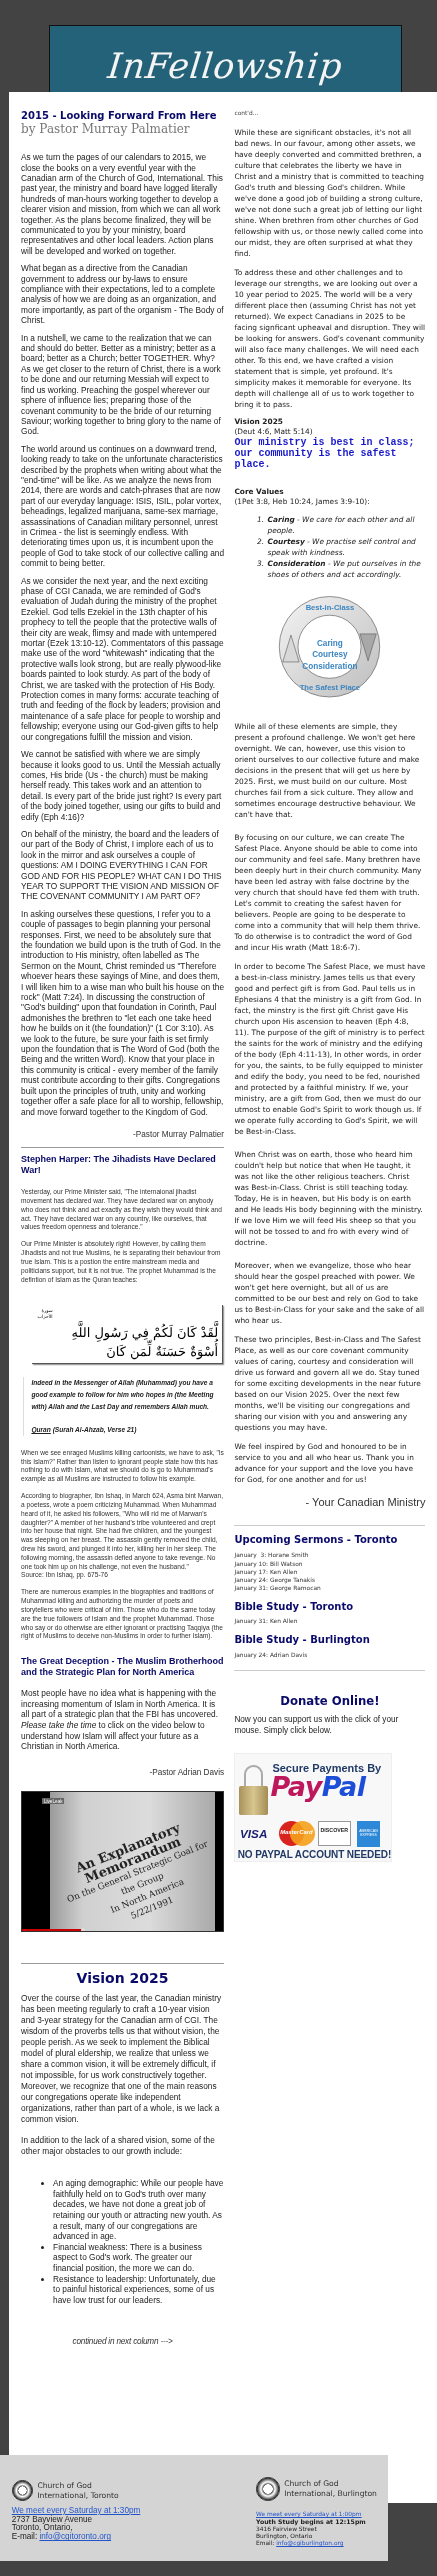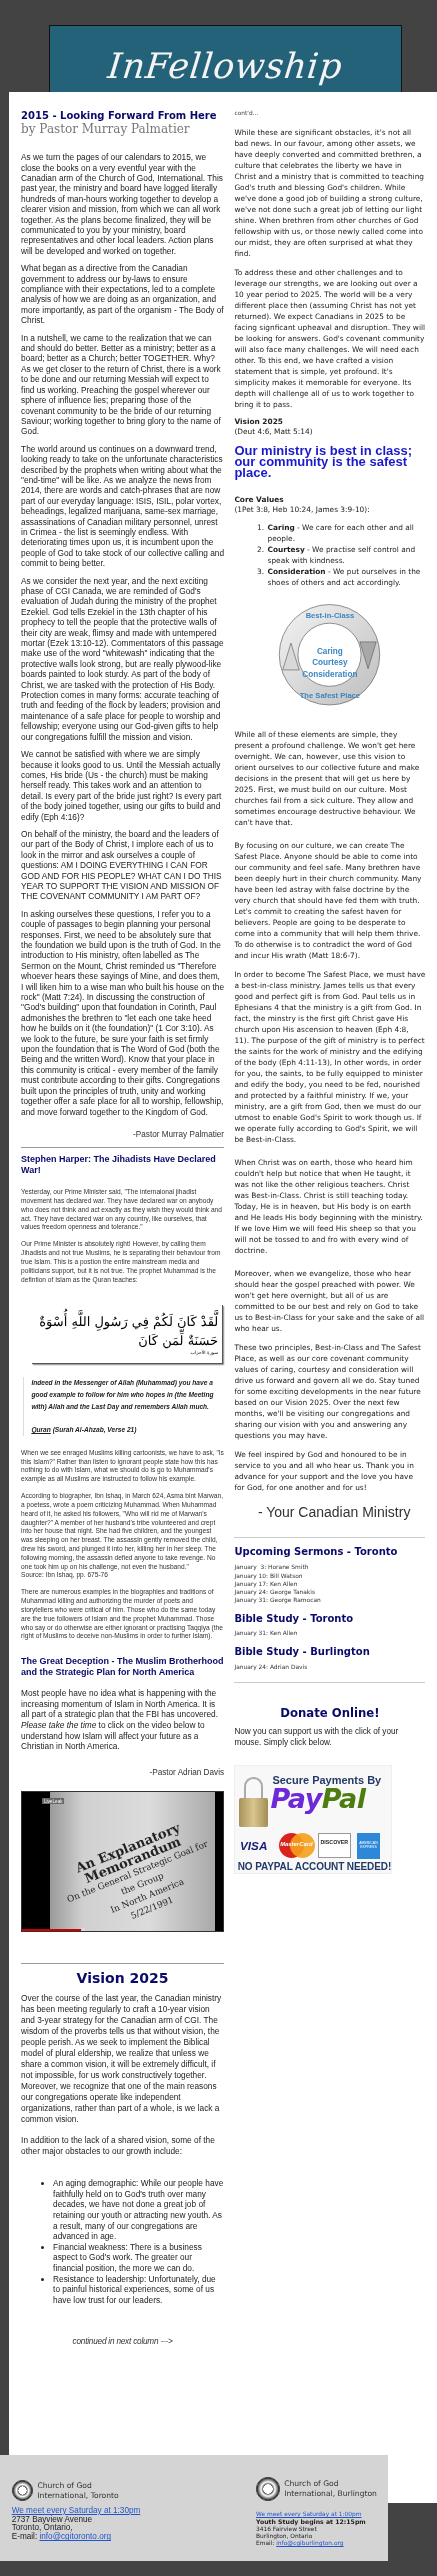--- a/index.html
+++ b/index.html
@@ -13,21 +13,21 @@
   .col-left { position: absolute; left: 11.7px; top: 0; width: 203px; }
   .col-right { position: absolute; left: 211px; top: 0; width: 205px; padding-left: 14px; }
   .h-main { font-family: "DejaVu Sans", sans-serif; font-weight: bold; color: #0a0a6a; font-size: 10px; margin-top: 17.6px; }
   .byline { font-family: "DejaVu Serif", serif; color: #777; font-size: 12px; margin-top: 1.2px; }
   .p-left { font-size: 8.3px; line-height: 10.4px; color: #222; margin-top: 7px; }
   .p-left.first { margin-top: 16.4px; }
   .sig { text-align: right; font-size: 8.2px; margin-top: 13px; color: #333; }
   hr.div { border: none; border-top: 0.6px solid #999; margin: 8.2px 0 5.9px; }
   .h-art { font-family: "Liberation Sans", sans-serif; font-weight: bold; color: #0a0a6a; font-size: 9px; line-height: 10.6px; }
   .p-small { font-size: 6.6px; line-height: 8.8px; color: #333; margin-top: 8.2px; }
-  .arabic { margin: 21px 0 0 10.6px; width: 191px; height: 59px; border: 0.6px solid #555; border-left: none; border-top: none; box-shadow: 1.2px 1.2px 1.2px #888; display: flex; flex-direction: column; justify-content: center; align-items: flex-end; padding: 2.3px 3.5px; font-family: "DejaVu Serif", serif; font-size: 13px; direction: rtl; line-height: 19px; color: #000; }
+  .arabic { margin: 21px 0 0 10.6px; width: 191px; height: 59px; border: 0.6px solid #555; border-left: none; border-top: none; box-shadow: 1.2px 1.2px 1.2px #888; display: flex; flex-direction: row; justify-content: center; align-items: flex-end; padding: 2.3px 3.5px; font-family: "DejaVu Serif", serif; font-size: 13px; direction: rtl; line-height: 19px; color: #000; }
   .arabic .surah { font-size: 4.7px; align-self: flex-start; direction: rtl; line-height: 5.9px; }
   .quote { margin: 13px 0 0 2.3px; border-left: 0.6px solid #ddd; padding-left: 7px; font-weight: bold; font-style: italic; font-size: 6.6px; line-height: 11.7px; color: #222; }
   .quote .src { margin-top: 11.7px; }
   .quote .src a { color: #222; text-decoration: underline; }
   .h-great { margin-top: 15.3px; }
   .p-mid { font-size: 8.3px; line-height: 10.6px; color: #222; margin-top: 10.6px; }
   .video { margin-top: 14px; width: 203px; height: 141px; background: #000; position: relative; overflow: hidden; border: 0.6px solid #333; }
   .video .screen { position: absolute; left: 28px; top: 0; width: 165px; height: 100%; background: linear-gradient(90deg, #9a9a9a 0%, #d0d0d0 20%, #dcdcdc 60%, #a9a9a9 100%); }
   .video .doc-text { position: absolute; left: 35px; top: 47px; transform: rotate(-22deg); font-family: "DejaVu Serif", serif; color: #222; text-align: center; line-height: 13px; }
   .video .doc-text .t1 { font-size: 13px; font-weight: bold; }
@@ -38,40 +38,40 @@
   .h-vision { font-family: "DejaVu Sans", sans-serif; font-weight: bold; color: #0a0a6a; font-size: 14px; text-align: center; margin-top: 1.2px; }
   .p-vision { font-size: 8.3px; line-height: 11px; color: #222; margin-top: 7px; }
   ul.obs { margin: 21px 0 0 32px; list-style: disc; font-size: 8.3px; line-height: 10.6px; color: #222; }
   ul.obs li { margin: 0; }
   .continued { text-align: center; font-style: italic; font-size: 8.2px; color: #333; margin-top: 32px; font-family: "Liberation Sans", sans-serif; letter-spacing: -0.2px; }
   .contd { font-family: "DejaVu Sans", sans-serif; font-size: 5.9px; color: #444; margin-top: 17.6px; }
   .p-right { font-family: "DejaVu Sans", sans-serif; font-size: 7.4px; line-height: 11px; color: #222; margin-top: 11.7px; }
   .p-right.tight { margin-top: 8.2px; }
   .vis-head { font-family: "DejaVu Sans", sans-serif; font-weight: bold; font-size: 7.4px; margin-top: 7px; color: #222; }
   .vis-ref { font-family: "DejaVu Sans", sans-serif; font-size: 7.4px; color: #222; line-height: 11px; }
-  .vis-stmt { font-family: Liberation Sans, sans-serif; font-weight: bold; font-size: 13px; color: #1a1acc; line-height: 11px; margin-top: 8px; }
-  ol.core { margin: 7px 0 0 32px; font-family: "DejaVu Sans", sans-serif; font-size: 7.4px; line-height: 11px; color: #222; }
+  .vis-stmt { font-family: Liberation Mono, monospace; font-weight: bold; font-size: 10px; color: #1a1acc; line-height: 11px; margin-top: 0; }
+  ol.core { margin: 7px 0 0 32px; font-family: "DejaVu Sans", sans-serif; font-size: 7.4px; line-height: 11px; color: #222; font-style: italic; }
   ol.core li { padding-left: 1.2px; }
   .cycle { margin: 13px auto 0; width: 117px; height: 111px; position: relative; }
   .cycle svg { position: absolute; left: 0; top: 0; }
   .cycle .lbl { position: absolute; width: 100%; text-align: center; font-weight: bold; color: #3b86c2; font-family: "Liberation Sans", sans-serif; }
-  .sign-right { text-align: left; font-size: 14px; color: #333; margin-top: 10.6px; padding-left: 23.5px; }
+  .sign-right { text-align: right; font-size: 11px; color: #333; margin-top: 10.6px; padding-left: 23.5px; }
   hr.rdiv { border: none; border-top: 0.6px solid #ccc; margin: 17.6px 0 7px; }
   .sch-h { font-family: "DejaVu Sans", sans-serif; font-weight: bold; color: #0a0a6a; font-size: 10px; margin-top: 8.2px; }
   .sch-list { font-family: "DejaVu Sans", sans-serif; font-size: 5.9px; line-height: 8.2px; color: #333; margin-top: 5.9px; white-space: pre; }
   .donate-h { font-family: "DejaVu Sans", sans-serif; font-weight: bold; font-size: 11.7px; color: #0a0a6a; text-align: center; margin-top: 23.5px; }
   .donate-p { font-size: 8.2px; line-height: 10.6px; color: #222; margin-top: 7px; }
   .paypal { margin-top: 16.4px; width: 158px; height: 109px; background: #f8f8f8; border: 0.6px solid #eee; position: relative; cursor: pointer; }
   .paypal .lock { position: absolute; left: 3.5px; top: 11.7px; width: 29px; height: 50px; }
   .paypal .lock .shackle { position: absolute; left: 5.3px; top: 0; width: 19px; height: 23.5px; border: 2.9px solid #aaa; border-bottom: none; border-radius: 9.4px 9.4px 0 0; }
   .paypal .lock .body { position: absolute; left: 0; top: 21px; width: 29px; height: 29px; background: linear-gradient(90deg, #a8925a, #d8c68e, #a38d55); border-radius: 1.8px; }
   .paypal .secure { position: absolute; left: 37px; top: 8.2px; font-weight: bold; font-size: 11px; color: #223a66; }
   .paypal .pp { position: absolute; left: 35px; top: 17.6px; font-weight: bold; font-style: italic; font-size: 27px; letter-spacing: -0.6px; font-family: "DejaVu Sans", sans-serif; }
-  .paypal .pp .pay { color: #6d28d9; }
-  .paypal .pp .pal { color: #4d7c0f; }
+  .paypal .pp .pay { color: #be185d; }
+  .paypal .pp .pal { color: #1d4ed8; }
   .paypal .cards { position: absolute; left: 4.7px; top: 67px; display: flex; gap: 5.9px; align-items: center; }
   .card-visa { font-weight: bold; font-style: italic; font-size: 11.7px; color: #1a1f71; width: 33px; }
   .card-mc { width: 33px; height: 25px; position: relative; }
   .card-mc .c1 { position: absolute; left: 0; top: 0; width: 25px; height: 25px; border-radius: 50%; background: #d9231e; }
   .card-mc .c2 { position: absolute; left: 10.6px; top: 0; width: 25px; height: 25px; border-radius: 50%; background: #f5a01a; opacity: .9; }
   .card-mc span { position: absolute; left: 1.2px; top: 8.2px; font-size: 5.9px; font-style: italic; font-weight: bold; color: #fff; }
   .card-disc { width: 33px; height: 25px; border: 0.6px solid #999; background: #fff; font-size: 5.3px; font-weight: bold; text-align: center; padding-top: 4.7px; color: #222; }
   .card-amex { width: 23.5px; height: 26px; background: #2e88d8; color: #fff; font-size: 3.5px; text-align: center; padding-top: 8.2px; }
   .paypal .noacct { position: absolute; left: 2.3px; top: 95px; font-weight: bold; font-size: 10px; color: #223a66; letter-spacing: -0.1px; }
   .footer { position: absolute; left: 0; top: 2458px; width: 388px; height: 188px; background: #d4d4d4; text-decoration: underline; }

